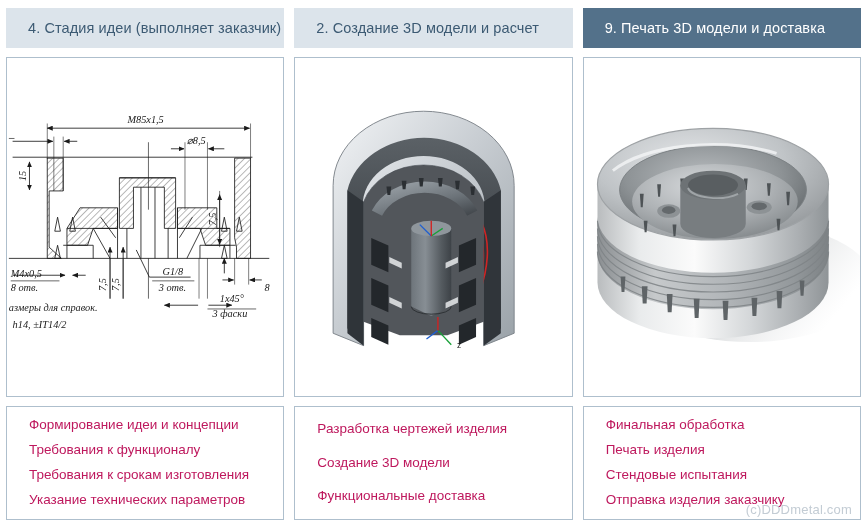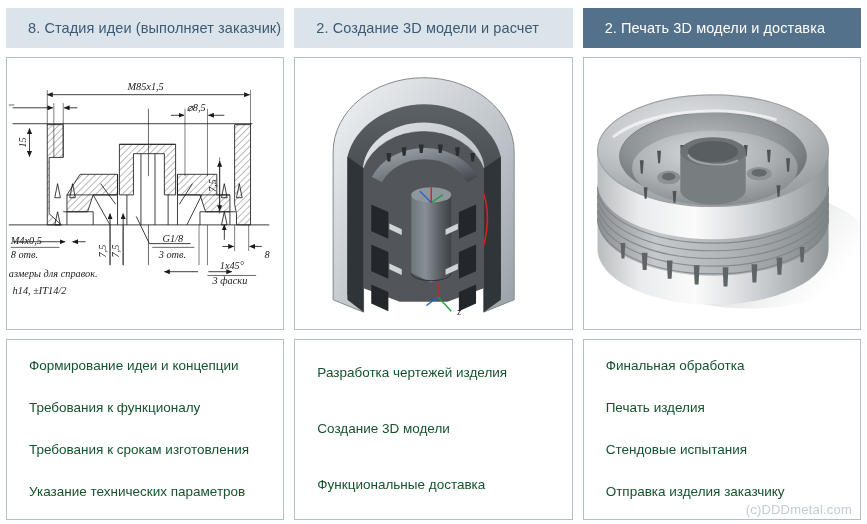--- a/index.html
+++ b/index.html
@@ -34,21 +34,21 @@
     font-size:14.5px;
     letter-spacing:.1px;
     white-space:nowrap;
   }
   .col-header.light{background:#dce4eb;color:#3c5a73;}
   .col-header.dark{background:#53718a;color:#ffffff;}
 
   
   .media-box{
     margin-top:9px;
-    height:273px;
+    height:340px;
     border:1px solid #aebfcd;
     background:#ffffff;
     box-sizing:border-box;
     position:relative;
     overflow:hidden;
   }
   .media-inner{position:absolute;inset:0;}
 
   
   .list-box{
@@ -59,21 +59,21 @@
     box-sizing:border-box;
     display:flex;
     flex-direction:column;
     justify-content:space-around;
     padding:6px 10px 6px 22px;
     position:relative;
     overflow:hidden;
   }
   .list-item{
     font-size:13.5px;
-    color:#14532d;
+    color:#be185d;
     white-space:nowrap;
     line-height:1.1;
   }
   .watermark{
     position:absolute;
     right:8px;bottom:2px;
     font-size:13px;
     color:#c3ccd4;
     letter-spacing:.2px;
     white-space:nowrap;
@@ -88,21 +88,21 @@
 
   
   .photo{width:100%;height:100%;display:block;background:#ffffff;}
 </style>
 </head>
 <body>
 
 <div class="board">
 
   <div class="column">
-    <div class="col-header light">8. Стадия идеи (выполняет заказчик)</div>
+    <div class="col-header light">4. Стадия идеи (выполняет заказчик)</div>
 
     <div class="media-box">
       <div class="media-inner">
         <svg class="dwg" viewBox="0 0 295 277" preserveAspectRatio="xMidYMid meet">
           <defs>
             <pattern id="hatch" width="5" height="5" patternTransform="rotate(45)" patternUnits="userSpaceOnUse">
               <line x1="0" y1="0" x2="0" y2="5" stroke="#2a2a2a" stroke-width="0.7"></line>
             </pattern>
             <marker id="ar" markerWidth="7" markerHeight="6" refX="6.5" refY="3" orient="auto">
               <path d="M0,0 L7,3 L0,6 z" fill="#1a1a1a"></path>
@@ -374,21 +374,21 @@
     </div>
 
     <div class="list-box">
       <div class="list-item">Разработка чертежей изделия</div>
       <div class="list-item">Создание 3D модели</div>
       <div class="list-item">Функциональные доставка</div>
     </div>
   </div>
 
   <div class="column">
-    <div class="col-header dark">2. Печать 3D модели и доставка</div>
+    <div class="col-header dark">9. Печать 3D модели и доставка</div>
 
     <div class="media-box">
       <div class="media-inner">
         <svg class="photo" viewBox="0 0 287 277" preserveAspectRatio="xMidYMid meet">
           <defs>
             <linearGradient id="bodySide" x1="0" y1="0" x2="1" y2="0">
               <stop offset="0%" stop-color="#b9bcbe"></stop>
               <stop offset="18%" stop-color="#e9ebec"></stop>
               <stop offset="42%" stop-color="#fbfbfb"></stop>
               <stop offset="66%" stop-color="#d4d7d9"></stop>

